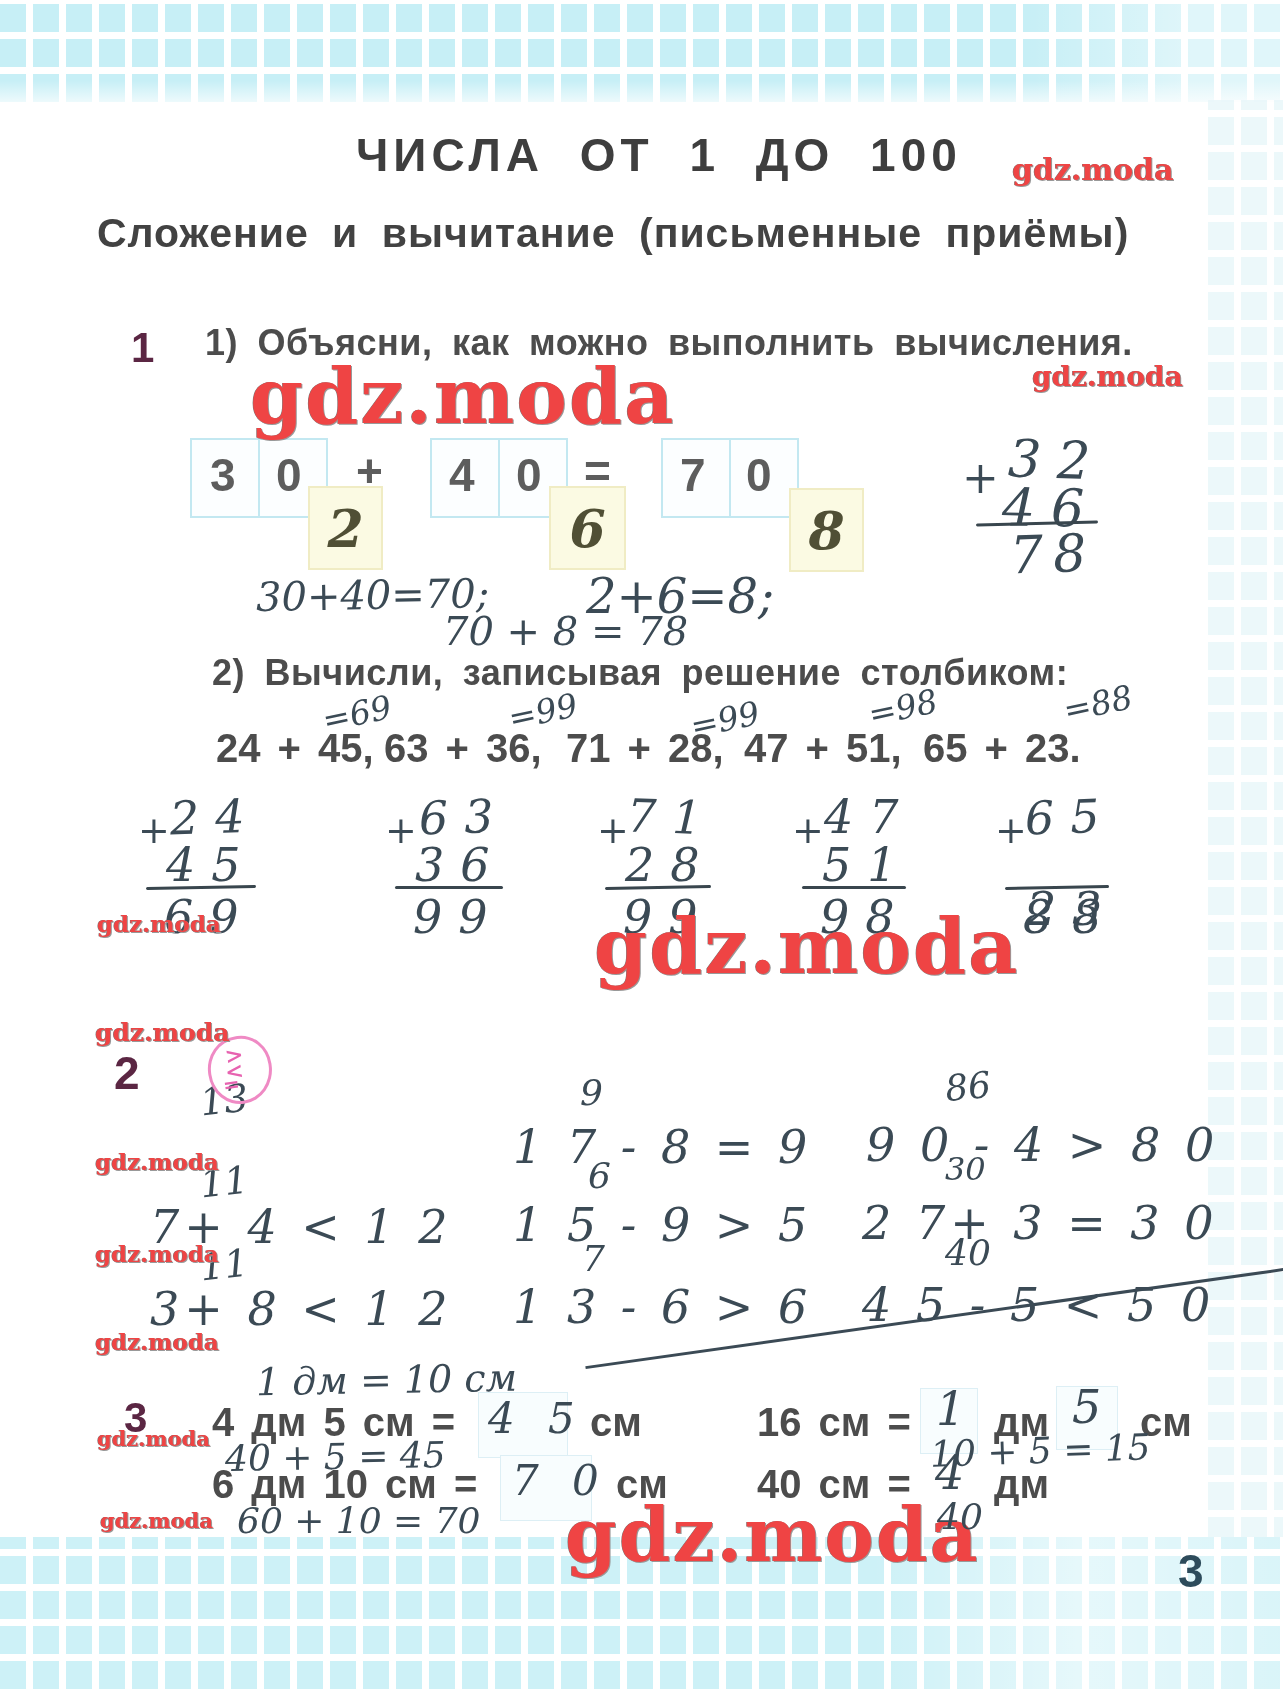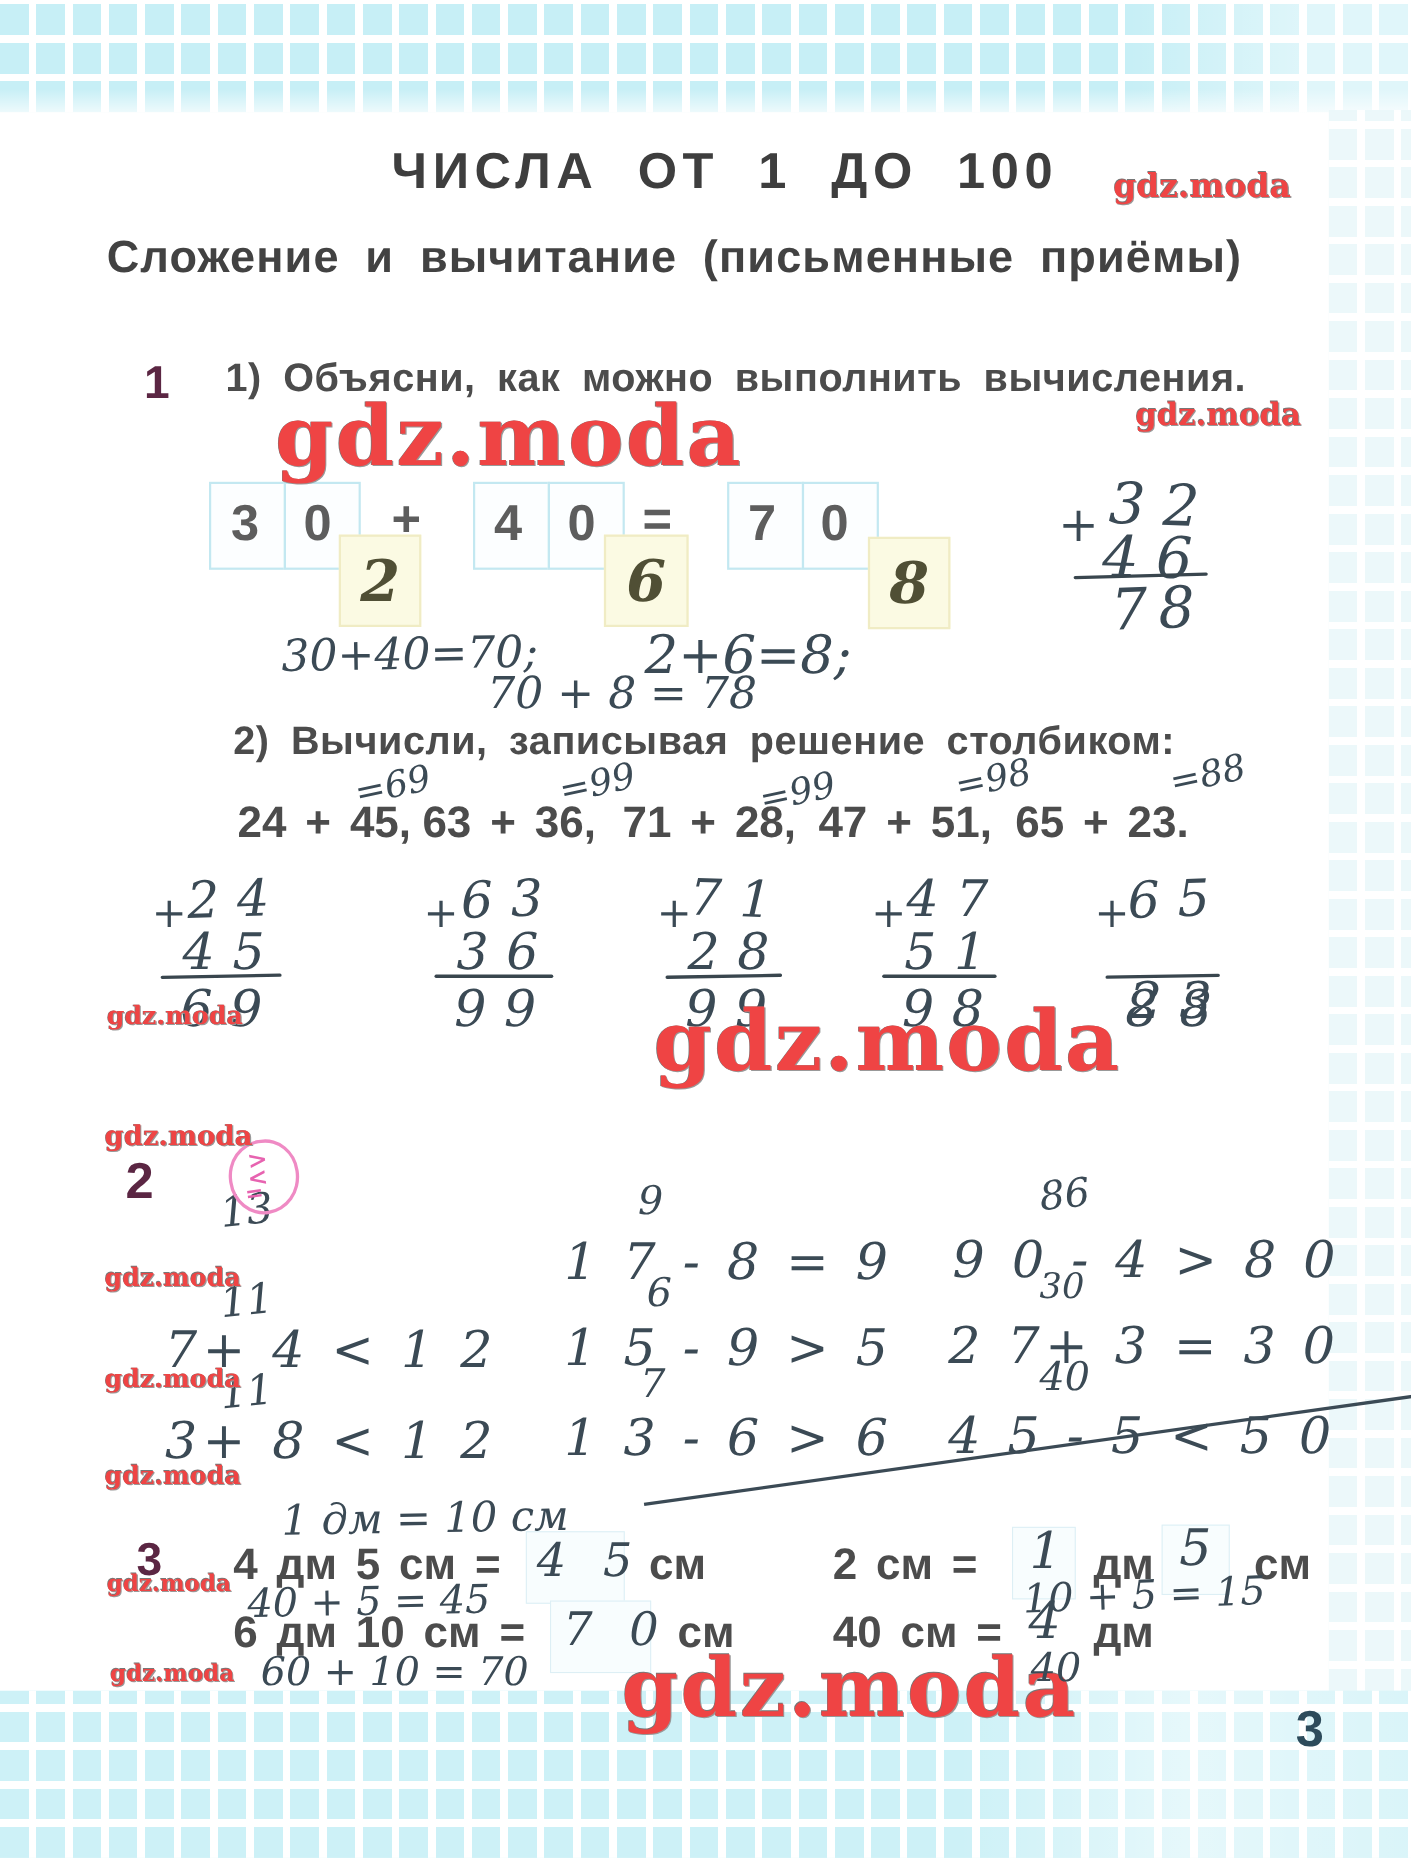--- a/index.html
+++ b/index.html
@@ -191,21 +191,21 @@
 
   <div class="abs hand" style="left:256px;top:1358px;font-size:38px;transform:rotate(-1deg);">1 дм = 10 см</div>
   <div class="abs marker" style="left:124px;top:1394px;">3</div>
   <div class="abs wm wm-small" style="left:97px;top:1426px;font-size:21px;">gdz.moda</div>
 
   <div class="abs print plabel" style="left:212px;top:1400px;">4 дм 5 см =</div>
   <div class="abs faintbox" style="left:478px;top:1392px;width:88px;height:64px;"></div>
   <div class="abs hand" style="left:488px;top:1394px;font-size:42px;letter-spacing:10px;">4 5</div>
   <div class="abs print plabel" style="left:590px;top:1400px;">см</div>
 
-  <div class="abs print plabel" style="left:757px;top:1400px;">2 см =</div>
+  <div class="abs print plabel" style="left:757px;top:1400px;">16 см =</div>
   <div class="abs faintbox" style="left:920px;top:1388px;width:56px;height:64px;"></div>
   <div class="abs hand" style="left:936px;top:1382px;font-size:46px;">1</div>
   <div class="abs print plabel" style="left:994px;top:1400px;">дм</div>
   <div class="abs faintbox" style="left:1056px;top:1386px;width:60px;height:62px;"></div>
   <div class="abs hand" style="left:1072px;top:1380px;font-size:46px;">5</div>
   <div class="abs print plabel" style="left:1140px;top:1400px;">см</div>
 
   <div class="abs hand" style="left:225px;top:1436px;font-size:36px;transform:rotate(-1deg);">40 + 5 = 45</div>
   <div class="abs hand" style="left:930px;top:1430px;font-size:36px;transform:rotate(-2deg);">10 + 5 = 15</div>
 

